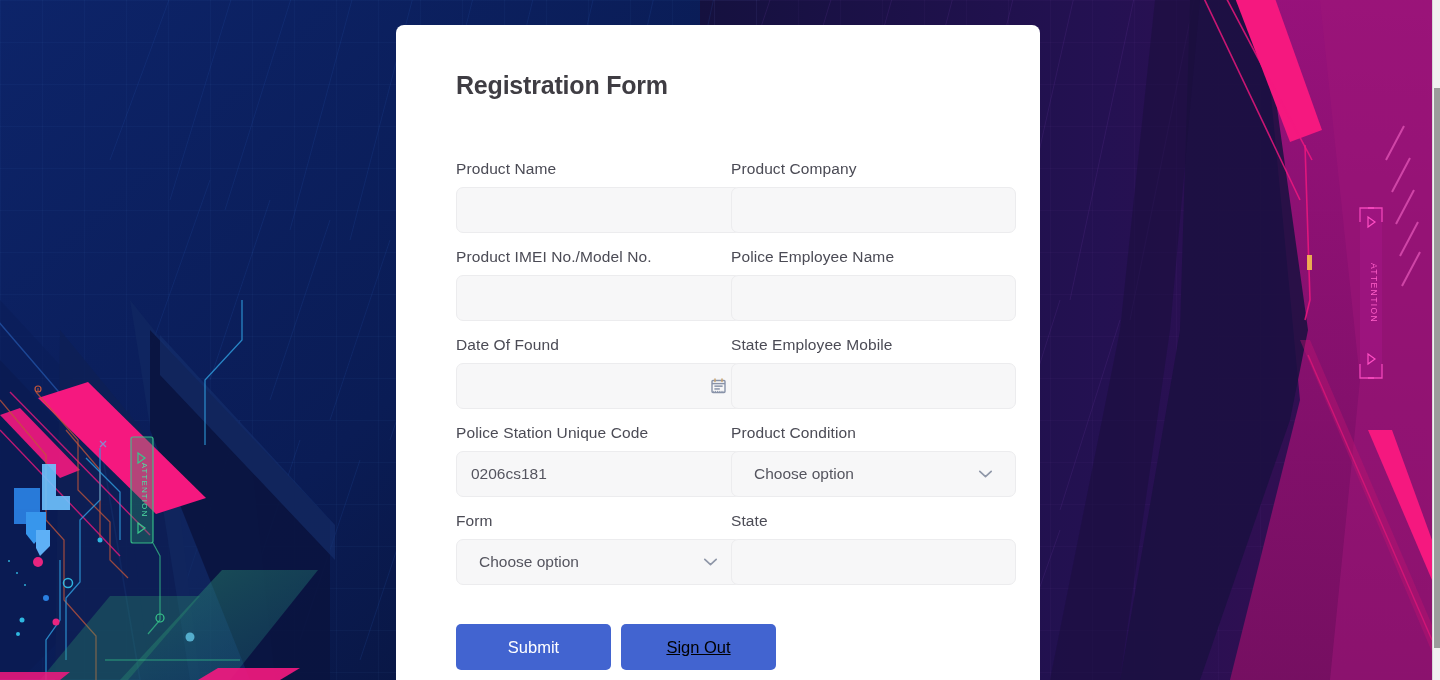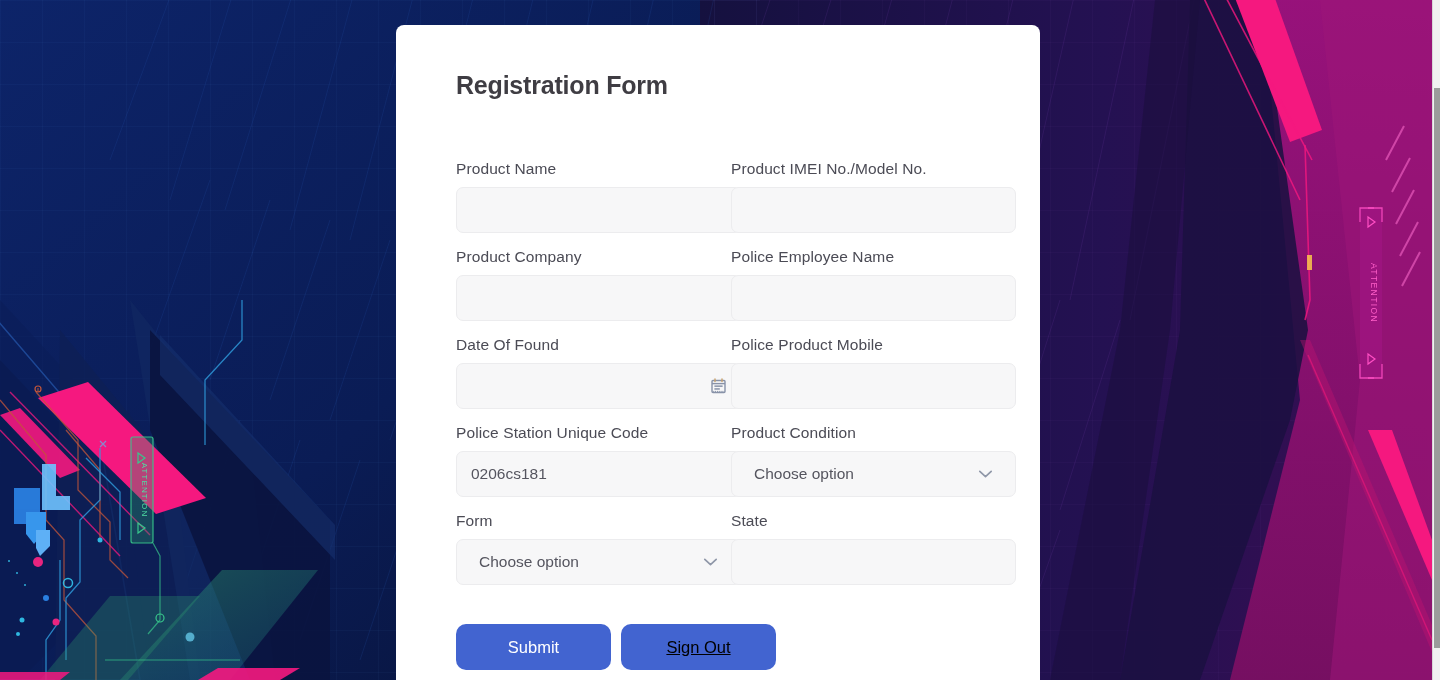--- a/index.html
+++ b/index.html
@@ -114,21 +114,21 @@
   .btn-row {
     display: flex;
     gap: 10px;
     margin-top: 24px;
   }
   .btn {
     width: 155px;
     height: 46px;
     background: #4264d0;
     border: none;
-    border-radius: 10px;
+    border-radius: 5px;
     color: #ffffff;
     font-size: 16.5px;
     font-family: "Liberation Sans", sans-serif;
     display: flex;
     align-items: center;
     justify-content: center;
     cursor: pointer;
   }
   .btn-link {
     color: #000000;
@@ -323,28 +323,28 @@
   <div class="form-grid">
 
     <div class="field">
       <label class="field-label">Product Name</label>
       <div class="input-box">
         <span class="value"></span>
       </div>
     </div>
 
     <div class="field">
+      <label class="field-label">Product Company</label>
+      <div class="input-box">
+        <span class="value"></span>
+      </div>
+    </div>
+
+    <div class="field">
       <label class="field-label">Product IMEI No./Model No.</label>
-      <div class="input-box">
-        <span class="value"></span>
-      </div>
-    </div>
-
-    <div class="field">
-      <label class="field-label">Product Company</label>
       <div class="input-box">
         <span class="value"></span>
       </div>
     </div>
 
     <div class="field">
       <label class="field-label">Police Employee Name</label>
       <div class="input-box">
         <span class="value"></span>
       </div>
@@ -361,21 +361,21 @@
             <path d="M4 1 V3.6 M11 1 V3.6" stroke="#c8a06a" stroke-width="1.4" stroke-linecap="round"></path>
             <rect x="3.4" y="7.4" width="8.2" height="1.5" fill="#8892a8"></rect>
             <rect x="3.4" y="10.2" width="5.4" height="1.5" fill="#8892a8"></rect>
             <path d="M1.6 13.4 H13.4" stroke="#8892a8" stroke-width="1" stroke-dasharray="1.2 1"></path>
           </svg>
         </span>
       </div>
     </div>
 
     <div class="field">
-      <label class="field-label">Police Product Mobile</label>
+      <label class="field-label">State Employee Mobile</label>
       <div class="input-box">
         <span class="value"></span>
       </div>
     </div>
 
     <div class="field">
       <label class="field-label">Police Station Unique Code</label>
       <div class="input-box">
         <span class="value">0206cs181</span>
       </div>

